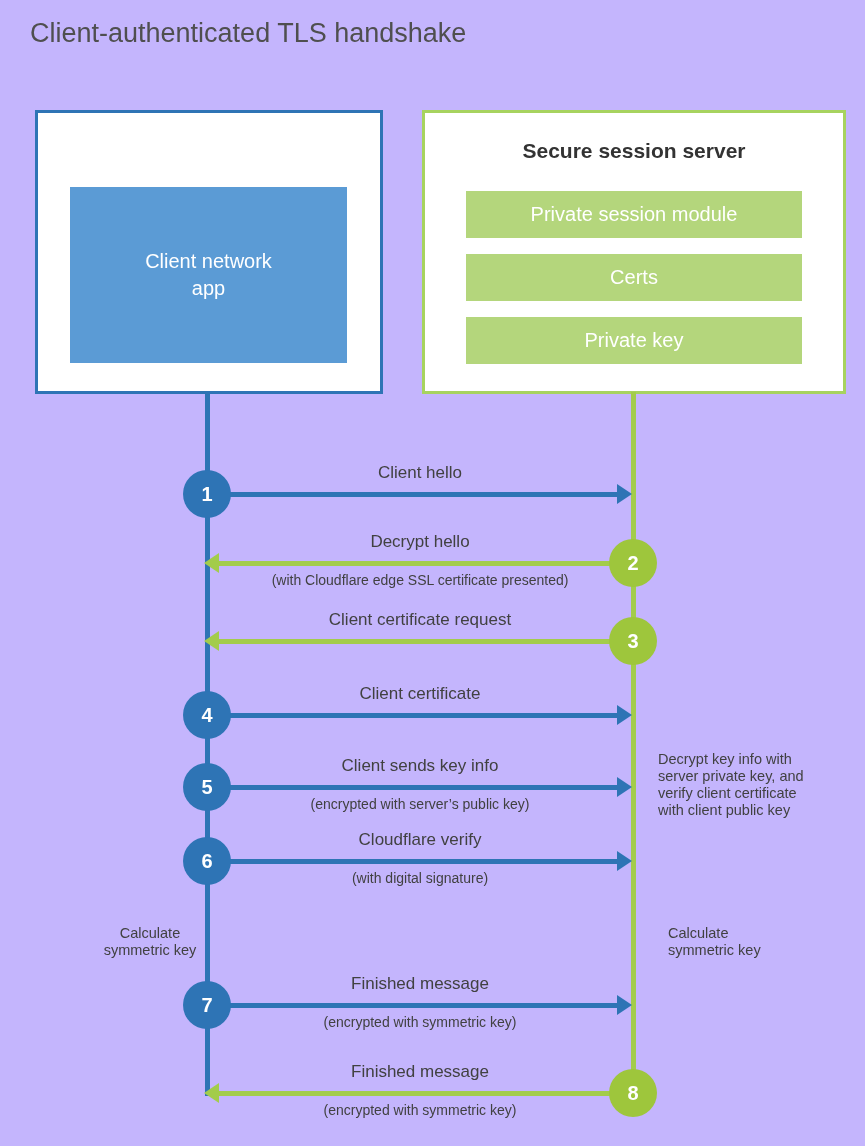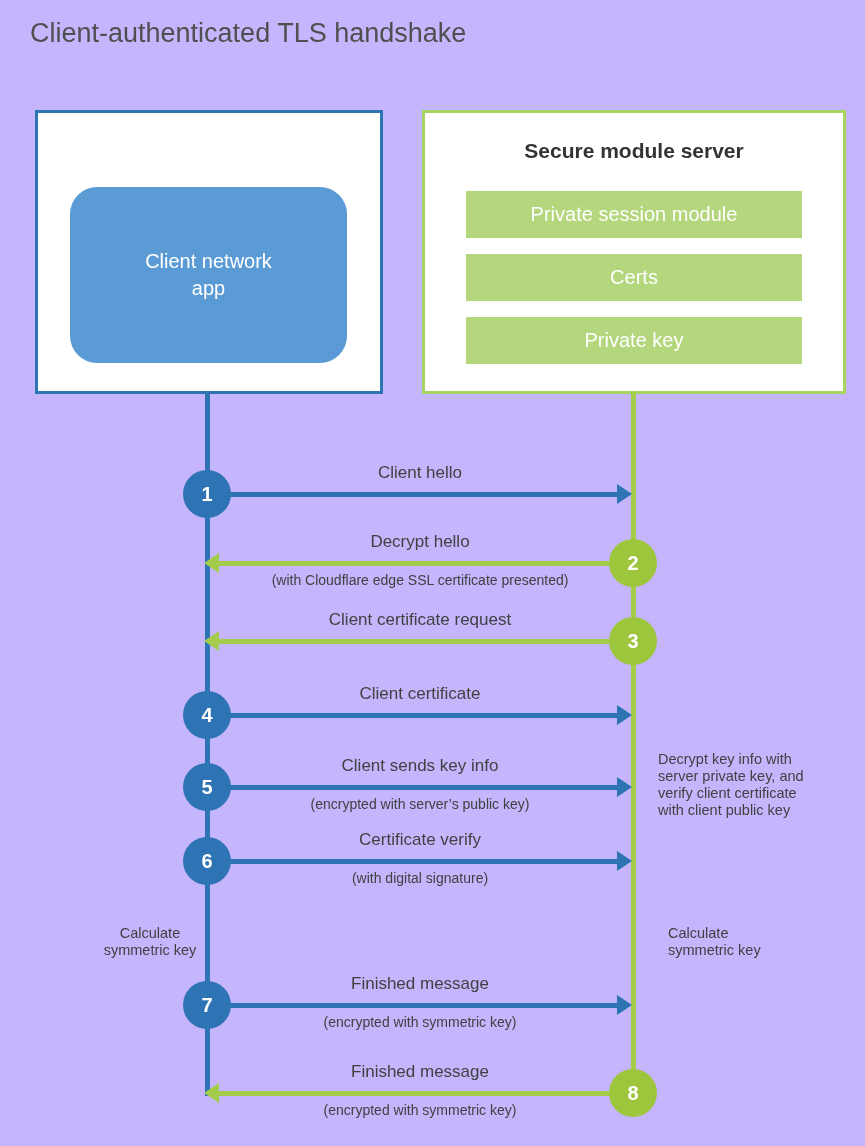--- a/index.html
+++ b/index.html
@@ -26,21 +26,21 @@
   #client-box{left:35px;width:348px;border:3px solid var(--blue);}
   #server-box{left:422px;width:424px;border:3px solid var(--green-border);}
   .actor-title{
     position:absolute;left:0;right:0;top:26px;
     text-align:center;font-size:21px;font-weight:700;color:#333;
   }
   #client-app{
     position:absolute;left:32px;top:74px;width:277px;height:176px;
     background:var(--blue-fill);
     display:flex;align-items:center;justify-content:center;
-    text-align:center;color:#fff;font-size:20px;line-height:27px;border-radius:27px;
+    text-align:center;color:#fff;font-size:20px;line-height:27px;
   }
   .server-bar{
     position:absolute;left:41px;width:336px;height:47px;
     background:var(--green-fill);
     display:flex;align-items:center;justify-content:center;
     color:#fff;font-size:20px;
   }
 
   
   .lifeline{position:absolute;width:5px;top:392px;}
@@ -87,21 +87,21 @@
   <div id="page-title">Client-authenticated TLS handshake</div>
 
   <div class="actor-box" id="client-box">
     <div id="client-app">
       <span class="preline">Client network
 app</span>
     </div>
   </div>
 
   <div class="actor-box" id="server-box">
-    <div class="actor-title">Secure module server</div>
+    <div class="actor-title">Secure session server</div>
     <div>
         <div class="server-bar" style="top: 78px;">
           <span>Private session module</span>
         </div>
         <div class="server-bar" style="top: 141px;">
           <span>Certs</span>
         </div>
         <div class="server-bar" style="top: 204px;">
           <span>Private key</span>
         </div>
@@ -150,21 +150,21 @@
         <div class="arrow-head right blue" style="top: 777px; left: 617px;"></div>
         <div class="arrow-label" style="top: 756px;">Client sends key info</div>
         <div class="arrow-sub" style="top: 796px;">(encrypted with server’s public key)</div>
         <div class="step-circle blue" style="left: 183px; top: 763px;">
           <span>5</span>
         </div>
       </div>
       <div class="step">
         <div class="arrow-line blue" style="top: 859px; left: 207px; width: 411px;"></div>
         <div class="arrow-head right blue" style="top: 851px; left: 617px;"></div>
-        <div class="arrow-label" style="top: 830px;">Certificate verify</div>
+        <div class="arrow-label" style="top: 830px;">Cloudflare verify</div>
         <div class="arrow-sub" style="top: 870px;">(with digital signature)</div>
         <div class="step-circle blue" style="left: 183px; top: 837px;">
           <span>6</span>
         </div>
       </div>
       <div class="step">
         <div class="arrow-line blue" style="top: 1003px; left: 207px; width: 411px;"></div>
         <div class="arrow-head right blue" style="top: 995px; left: 617px;"></div>
         <div class="arrow-label" style="top: 974px;">Finished message</div>
         <div class="arrow-sub" style="top: 1014px;">(encrypted with symmetric key)</div>

